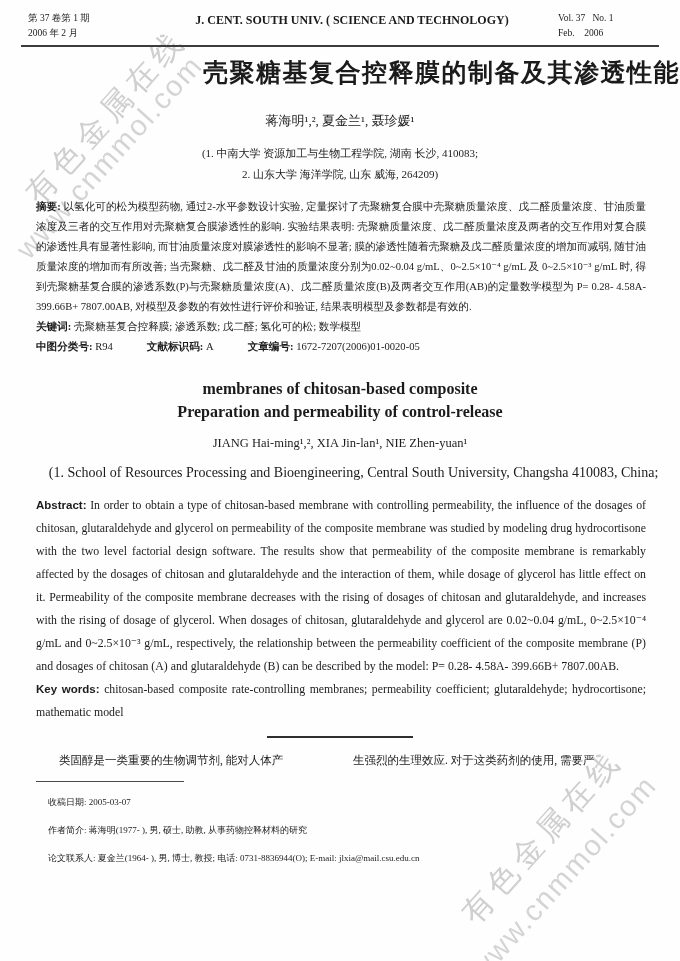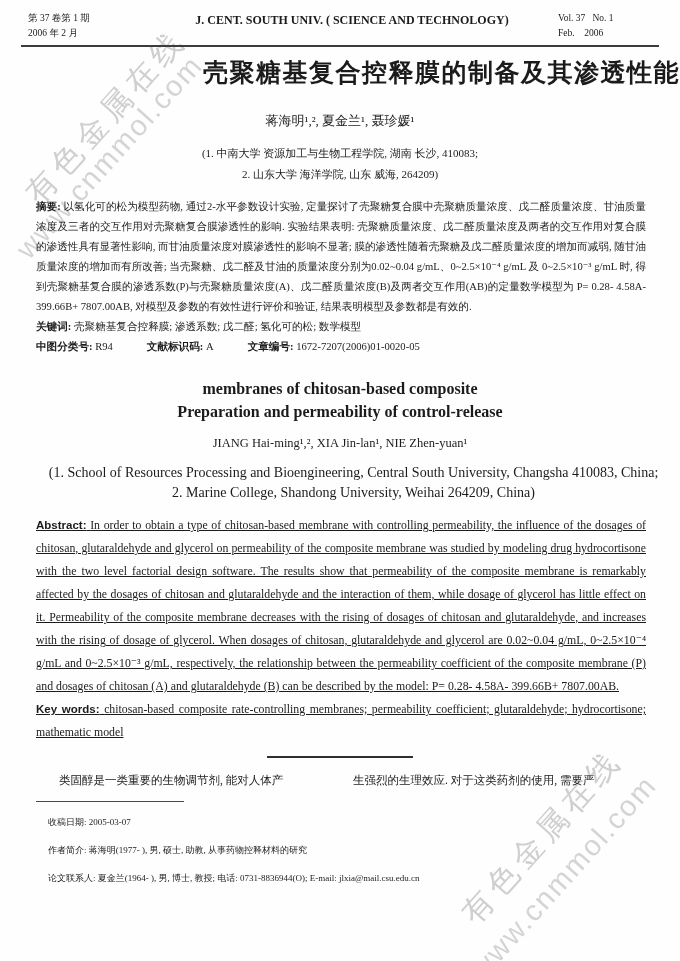--- a/index.html
+++ b/index.html
@@ -35,21 +35,21 @@
   .authors-cn { text-align:center; font-size:13px; margin-top:23px; }
   .affil { text-align:center; font-size:11px; line-height:21px; margin-top:13px; }
   .abs-cn-block { margin:12px 34px 0 36px; font-size:10.6px; line-height:20px; text-align:justify; }
   .abs-cn-block p { margin:0; }
   .lbl { font-weight:700; }
   .cls-row span.gap { display:inline-block; width:34px; }
   
   .title-en { text-align:center; font-size:16px; font-weight:bold; line-height:23px; margin-top:20px; }
   .authors-en { text-align:center; font-size:12.5px; margin-top:13px; }
   .affil-en { text-align:center; font-size:14px; line-height:20px; margin-top:12px;margin-left:27px; }
-  .abs-en-block { margin:11px 34px 12px 36px; font-size:11.8px; line-height:23px; text-align:justify;text-decoration:underline; }
+  .abs-en-block { margin:11px 34px 12px 36px; font-size:11.8px; line-height:23px; text-align:justify; }
   .abs-en-block p { margin:0; }
   .lbl-sans { font-family:"Liberation Sans","DejaVu Sans",sans-serif; font-weight:bold; font-size:11.5px; }
   .mid-divider { width:146px; border-top:2.5px solid #2e2e2e; margin:9px auto 0 auto; }
   
   .cols { display:flex; gap:24px; margin:13px 34px 0 36px; font-size:11.5px; line-height:18px; }
   .col { flex:1; text-align:justify; }
   .col.first { text-indent:2em; }
   
   .fn-rule { width:148px; border-top:1.5px solid #4a4a4a; margin:12px 0 0 36px; }
   .fn { margin:4px 34px 0 36px; font-size:9px; line-height:16px; color:#222; }
@@ -95,21 +95,20 @@
       <p class="cls-row"><span class="lbl">中图分类号:</span> <span>R94</span><span class="gap"></span><span class="lbl">文献标识码:</span> <span>A</span><span class="gap"></span><span class="lbl">文章编号:</span> <span>1672-7207(2006)01-0020-05</span></p>
     </div>
 
     <div class="title-en">
       <div>membranes of chitosan-based composite</div>
       <div>Preparation and permeability of control-release</div>
     </div>
     <div class="authors-en">JIANG Hai-ming¹,², XIA Jin-lan¹, NIE Zhen-yuan¹</div>
     <div class="affil-en">
       <div>(1. School of Resources Processing and Bioengineering, Central South University, Changsha 410083, China;</div>
-      <div>2. Marine College, Shandong University, Weihai 264209, China)</div>
     </div>
 
     <div class="abs-en-block">
       <p><span class="lbl-sans">Abstract:</span> <span>In order to obtain a type of chitosan-based membrane with controlling permeability, the influence of the dosages of chitosan, glutaraldehyde and glycerol on permeability of the composite membrane was studied by modeling drug hydrocortisone with the two level factorial design software. The results show that permeability of the composite membrane is remarkably affected by the dosages of chitosan and glutaraldehyde and the interaction of them, while dosage of glycerol has little effect on it. Permeability of the composite membrane decreases with the rising of dosages of chitosan and glutaraldehyde, and increases with the rising of dosage of glycerol. When dosages of chitosan, glutaraldehyde and glycerol are 0.02~0.04 g/mL, 0~2.5×10⁻⁴ g/mL and 0~2.5×10⁻³ g/mL, respectively, the relationship between the permeability coefficient of the composite membrane (P) and dosages of chitosan (A) and glutaraldehyde (B) can be described by the model: P= 0.28- 4.58A- 399.66B+ 7807.00AB.</span></p>
       <p><span class="lbl-sans">Key words:</span> <span>chitosan-based composite rate-controlling membranes; permeability coefficient; glutaraldehyde; hydrocortisone; mathematic model</span></p>
     </div>
 
     <div class="mid-divider"></div>
 
     <div class="cols">

